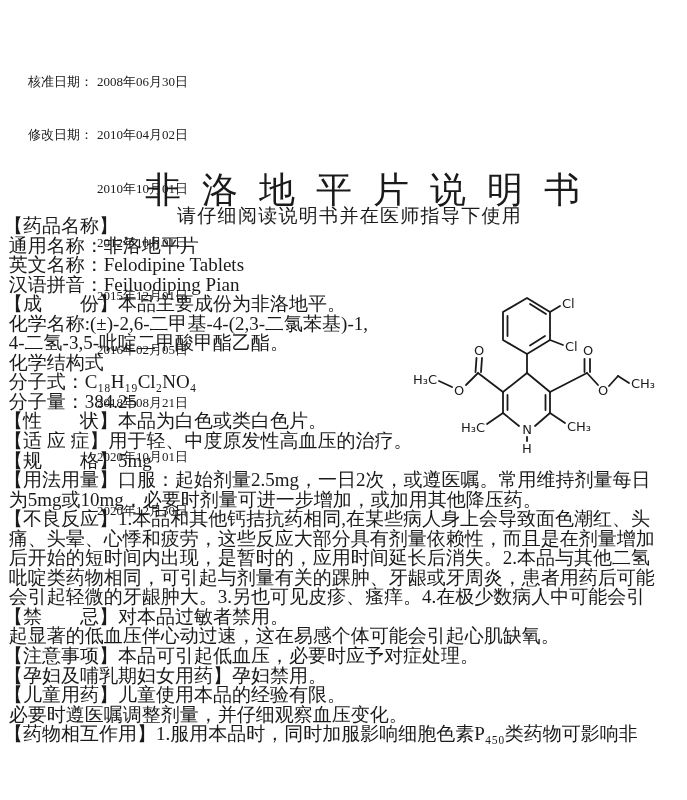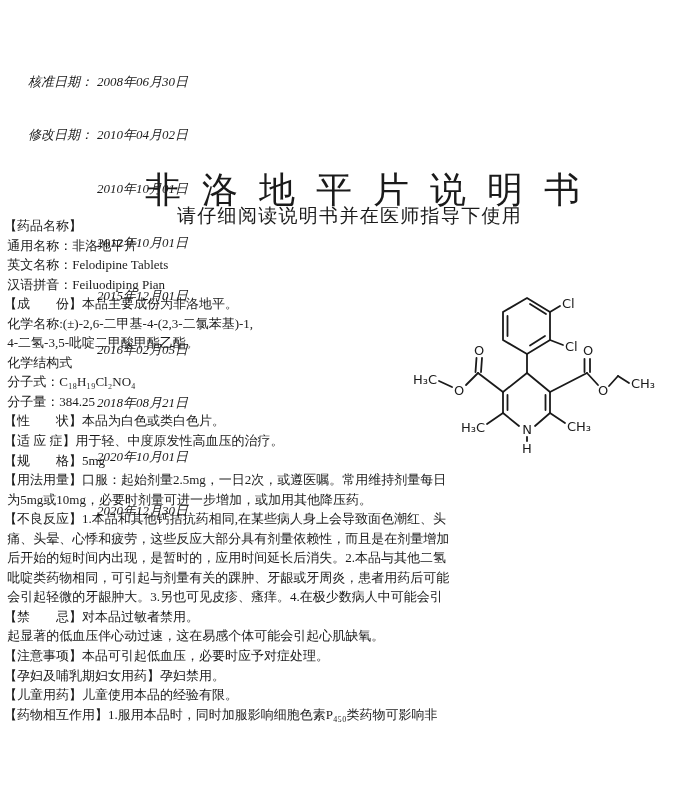--- a/index.html
+++ b/index.html
@@ -10,39 +10,39 @@
     overflow:hidden;
     color:#1a1a1a;
     font-family:"Liberation Serif","DejaVu Serif",serif;
   }
   
   .dates{
     position:absolute;top:21px;left:28px;
     font-size:13px;line-height:13.4px;
     white-space:pre;
   }
-  .date-row{display:flex;font-style:italic;}
+  .date-row{display:flex;}
   .date-label{display:inline-block;width:69px;white-space:pre;}
   .date-value{display:inline-block;white-space:pre;text-align:center;}
   
   .doc-title{
     position:absolute;top:146px;left:145px;
     font-size:36px;line-height:40px;letter-spacing:21px;
     white-space:pre;font-weight:normal;margin-top:24px;
   }
   .doc-subtitle{
     position:absolute;top:191px;left:177px;
     font-size:19px;line-height:22px;letter-spacing:1.3px;
     white-space:pre;
     margin-top:14px;
   }
   
   .body-text{
     position:absolute;top:216px;left:4px;width:683px;
-    font-size:13px;
+    font-size:19px;
   }
   .bline{
     line-height:19.55px;height:19.55px;
     white-space:pre;overflow:visible;
   }
   
   .structure{
     position:absolute;left:400px;top:283px;width:262px;height:180px;
   }
   .structure svg{display:block;}
@@ -155,20 +155,21 @@
 
       <div class="bline"> 起显著的低血压伴心动过速，这在易感个体可能会引起心肌缺氧。</div>
 
       <div class="bline">【注意事项】本品可引起低血压，必要时应予对症处理。</div>
 
       <div class="bline">【孕妇及哺乳期妇女用药】孕妇禁用。</div>
 
       <div class="bline">【儿童用药】儿童使用本品的经验有限。</div>
 
 
+      <div class="bline"> 必要时遵医嘱调整剂量，并仔细观察血压变化。</div>
 
       <div class="bline">【药物相互作用】1.服用本品时，同时加服影响细胞色素P₄₅₀类药物可影响非</div>
     </div>
 
   <div class="structure">
     <svg width="262" height="180" viewBox="0 0 262 180">
 
       <polygon class="bond" points="127,15 150,29 150,57 127,71 103,57 103,29"></polygon>
       <line class="bond" x1="107.5" y1="33" x2="107.5" y2="53"></line>
       <line class="bond" x1="130" y1="21" x2="146" y2="31"></line>

